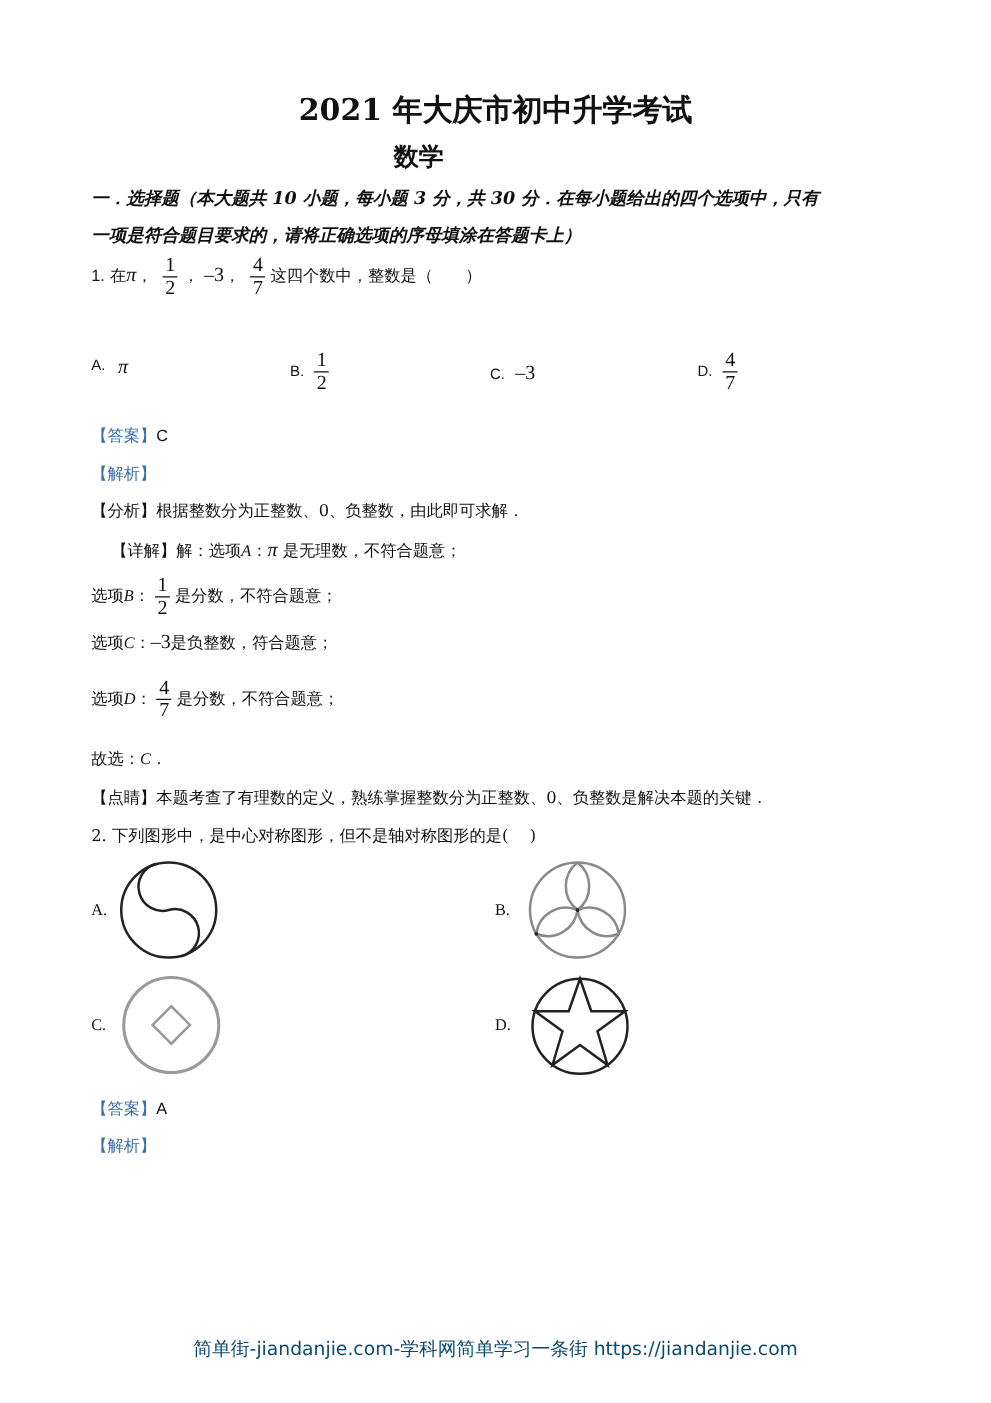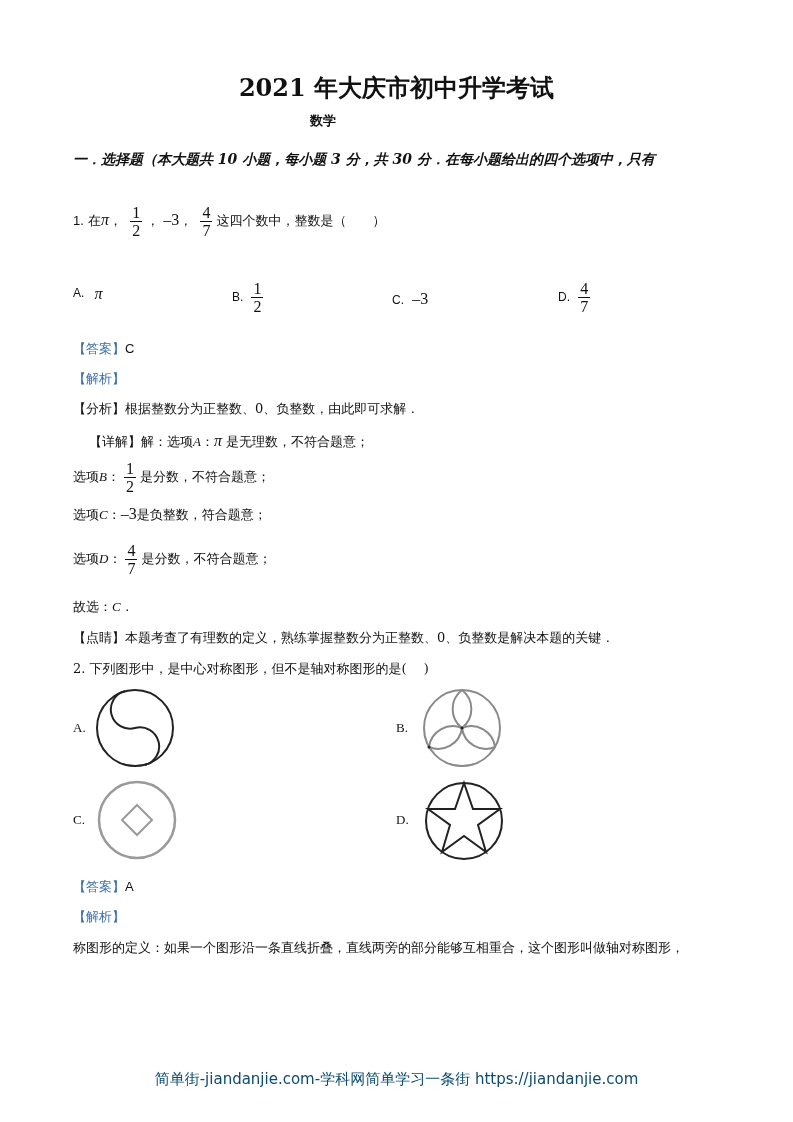--- a/index.html
+++ b/index.html
@@ -1,20 +1,20 @@
 <!DOCTYPE html>
 <html><head>
 <meta charset="utf-8">
 <style>
   html, body { margin: 0; padding: 0; background: #ffffff; }
   body { width: 793px; height: 1122px; position: relative; overflow: hidden;
          font-family: "DejaVu Serif", "Liberation Serif", serif; color: #111; }
   .abs { position: absolute; }
   .title { left: 0; width: 793px; text-align: center; font-weight: bold; font-size: 24px; top: 72px; }
-  .subtitle { left: 4px; width: 638px; text-align: center; font-weight: bold; font-size: 13px; top: 112px; }
+  .subtitle { left: 16px; width: 638px; text-align: center; font-weight: bold; font-size: 20px; top: 112px; }
   .section { left: 73px; width: 660px; font-weight: bold; font-size: 14px; line-height: 30px; top: 144px; font-style: italic; }
   .p { left: 73px; font-size: 13px; white-space: nowrap; }
   .sans { font-family: "Liberation Sans", "DejaVu Sans", sans-serif; }
   .label { color: #3b6fa8; font-family: "Liberation Sans", "DejaVu Sans", sans-serif; }
   .frac { display: inline-block; vertical-align: middle; text-align: center; font-family: "Liberation Serif", serif; font-size: 16px; line-height: 17px; margin: 0 4px; }
   .frac .num { display: block; border-bottom: 1px solid #111; padding: 0 2px; }
   .frac .den { display: block; padding: 0 2px; }
   .math { font-family: "Liberation Serif", serif; font-size: 16px; }
   .it { font-style: italic; font-family: "Liberation Serif", serif; }
   .opt { font-size: 12px; font-family: "Liberation Sans", sans-serif; }
@@ -23,20 +23,21 @@
   .line { left: 73px; width: 660px; font-size: 13px; line-height: 30px; }
 </style>
 </head>
 <body>
 
 <div class="abs title">2021 年大庆市初中升学考试</div>
 <div class="abs subtitle">数学</div>
 
 <div class="abs section">
   <div>一．选择题（本大题共 10 小题，每小题 3 分，共 30 分．在每小题给出的四个选项中，只有</div>
+  <div>一项是符合题目要求的，请将正确选项的序母填涂在答题卡上）</div>
 </div>
 
 <div class="abs p" style="top:204px;">
   <span class="sans">1.</span>
   <span>在</span><span class="math it">π</span><span>，</span>
   <span class="frac"><span class="num">1</span><span class="den">2</span></span><span>，</span>
   <span class="math">–3</span><span>，</span>
   <span class="frac"><span class="num">4</span><span class="den">7</span></span><span>这四个数中，整数是（　　）</span>
 </div>
 
@@ -115,16 +116,15 @@
   <polygon points="41,3 50,29 77,29 55,45 63,72 41,56 19,72 27,45 5,29 32,29" fill="none" stroke="#222" stroke-width="2"></polygon>
 </svg>
 
 <div class="abs p" style="top:878px;">
   <span class="label">【答案】</span><span class="sans">A</span>
 </div>
 <div class="abs p" style="top:908px;">
   <span class="label">【解析】</span>
 </div>
 <div class="abs line" style="top:933px;">
-  <div>称图形的定义：如果一个图形沿一条直线折叠，直线两旁的部分能够互相重合，这个图形叫做轴对称图形，</div>
 </div>
 
 <div class="abs footer">简单街-jiandanjie.com-学科网简单学习一条街 https://jiandanjie.com</div>
 
 </body></html>

